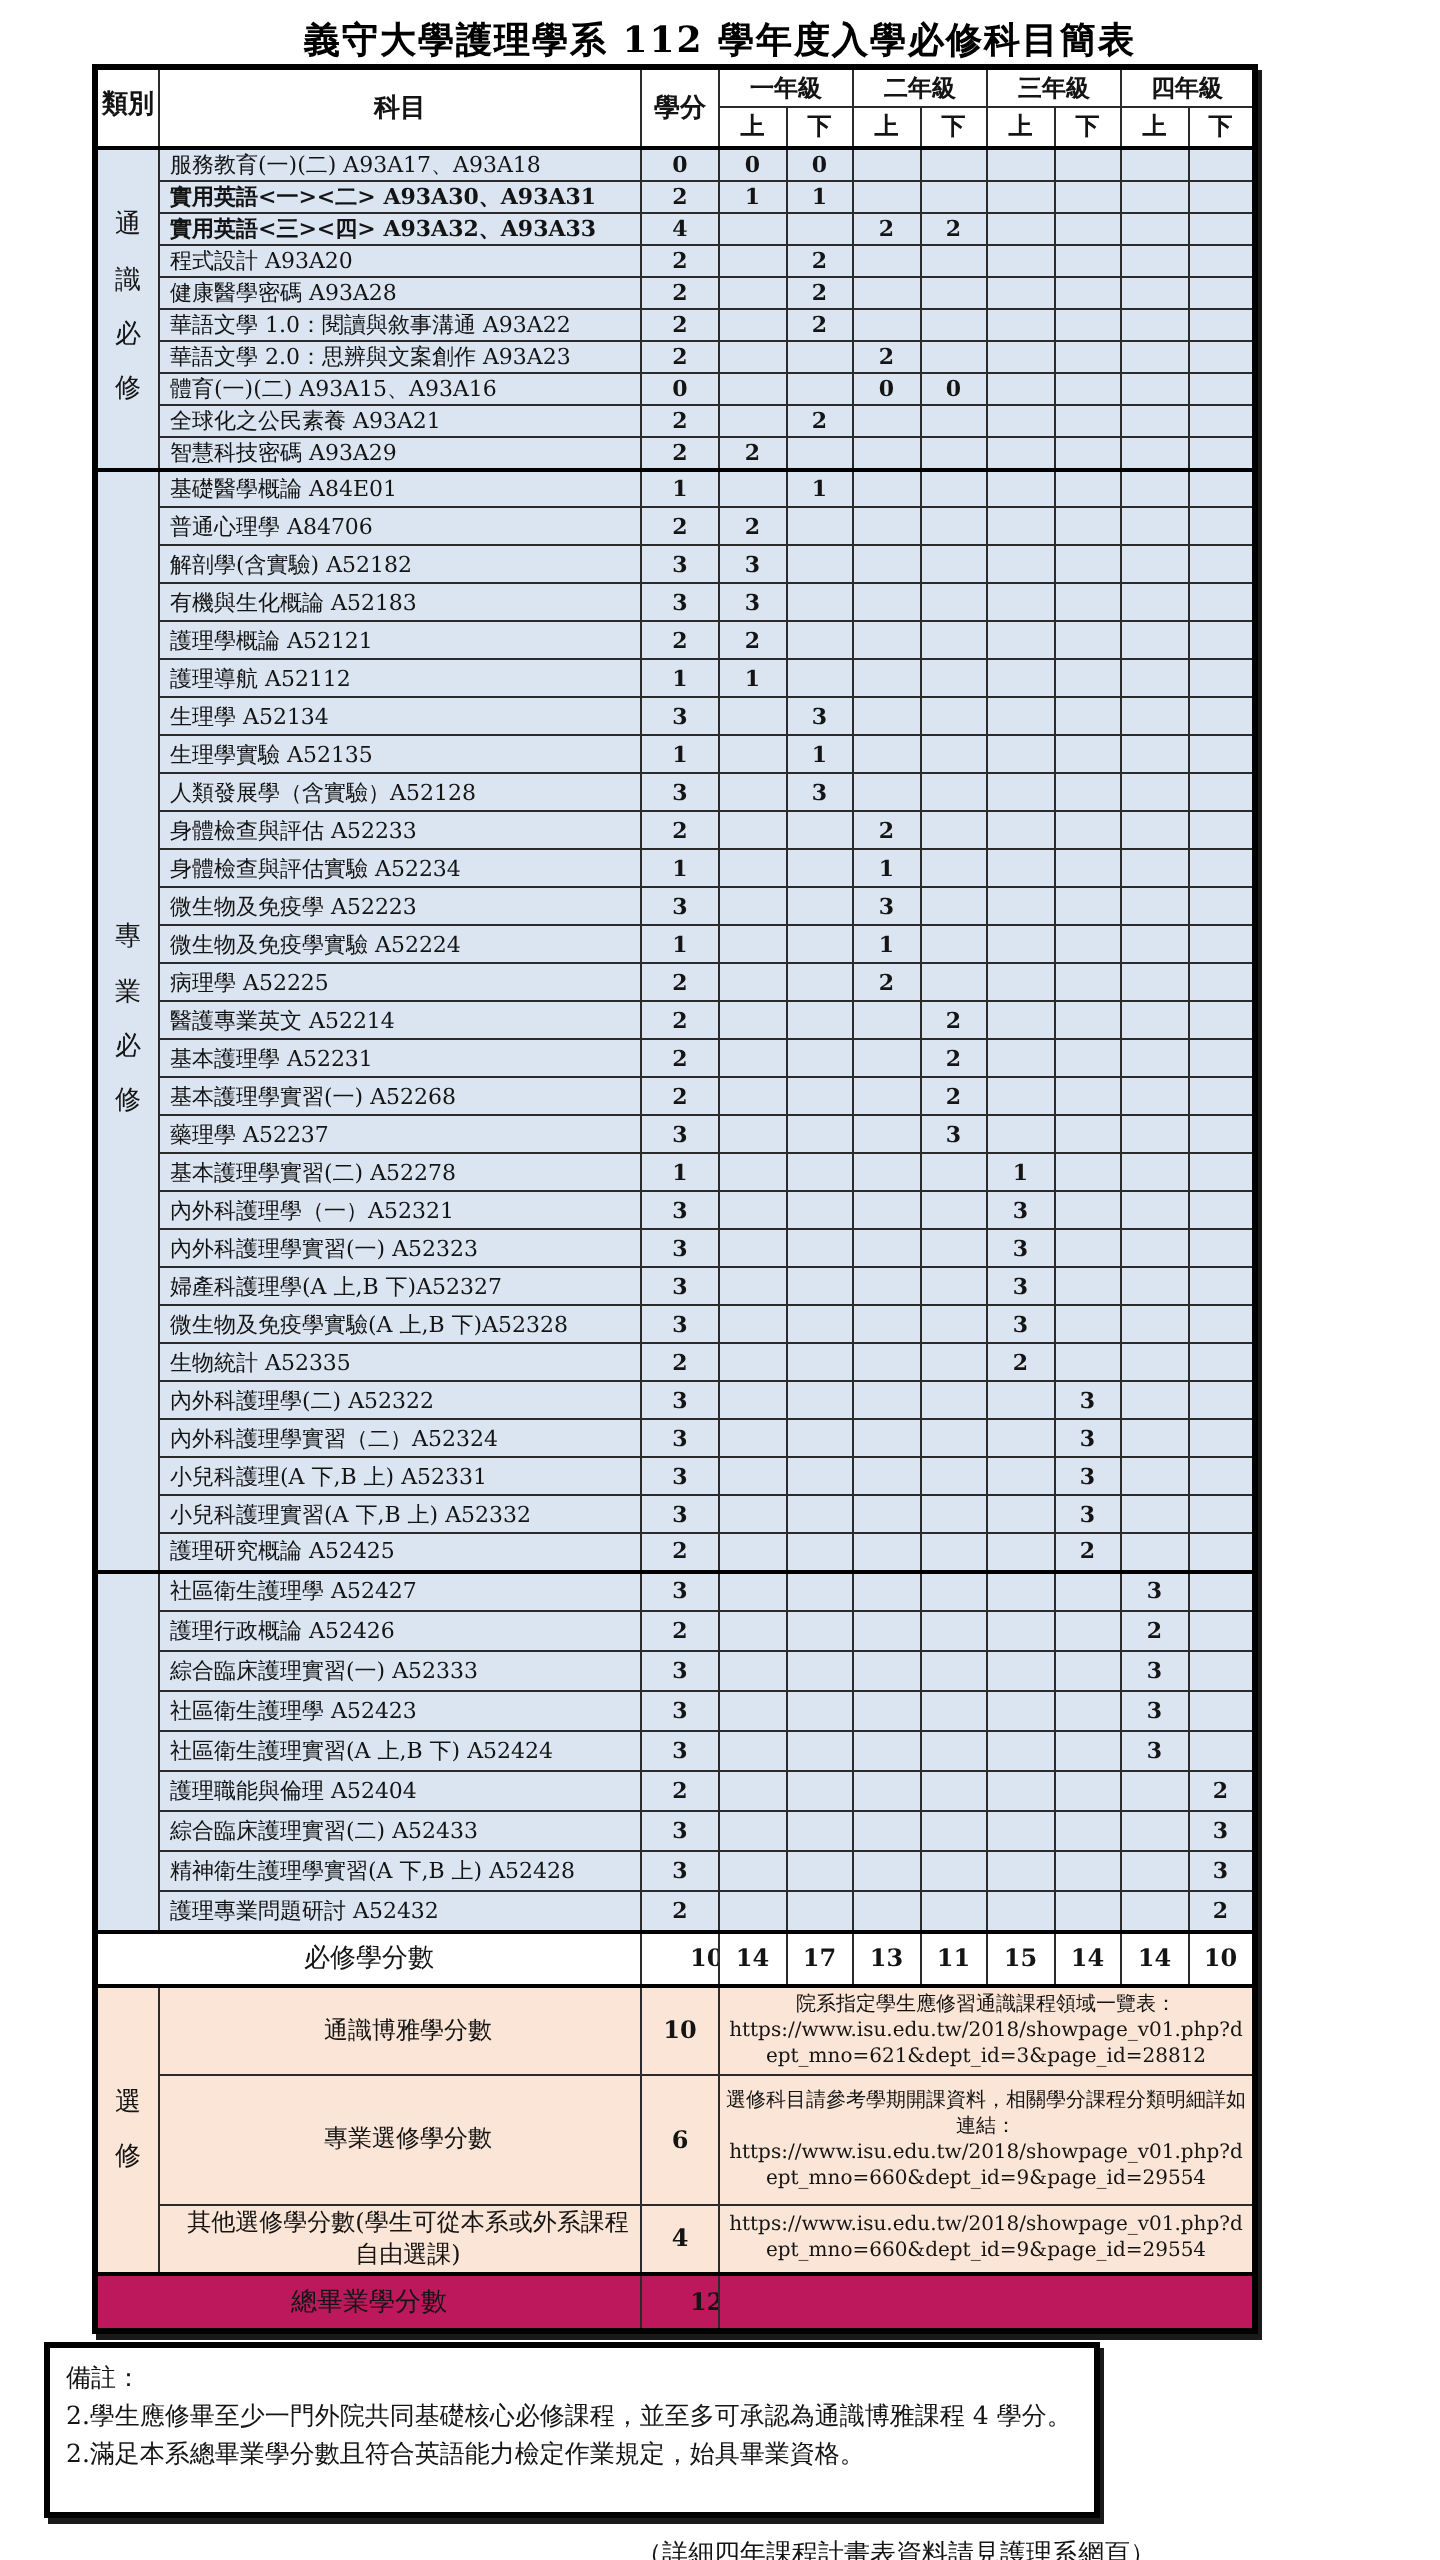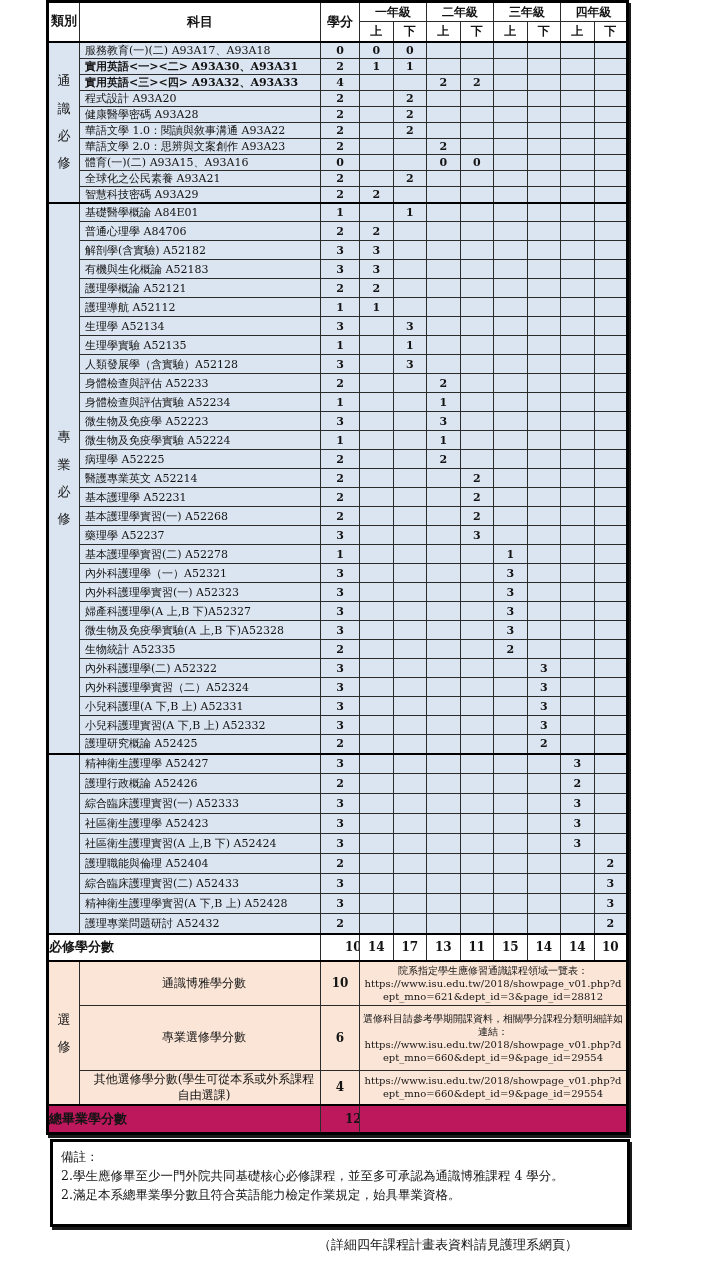--- a/index.html
+++ b/index.html
@@ -34,49 +34,50 @@
   td.cname { text-align:left; padding-left:5px; font-size:11px; background:#dbe5f1; }
   td.cname.bold { font-weight:bold; }
   td.cr { text-align:center; font-weight:bold; font-size:11px; background:#dbe5f1; }
   td.val { text-align:center; font-weight:bold; font-size:11px; background:#dbe5f1; }
   tr.h16 { height:16px; }
   tr.h19 { height:19px; }
   tr.h20 { height:20px; }
   tr.sec-top td { border-top:2px solid #000; }
   tr.total-row { height:27px; }
   tr.total-row td { background:#fff; border-top:2px solid #000; border-bottom:2px solid #000; }
-  td.total-label { text-align:left; font-weight:bold; font-size:13px; }
+  td.total-label { text-align:center; font-weight:normal; font-size:13px; }
   td.total-cr { text-align:center; font-weight:bold; font-size:12px;padding-left:24px; }
   tr.elect td { background:#fbe5d6;text-align:center; }
   td.elect-label { font-size:12px; padding-left:8px; text-align:left; line-height:1.4; }
   td.elect-cr { text-align:center; font-weight:bold; font-size:12px; }
   td.elect-note { padding:2px 3px; font-size:10px; line-height:13px; text-align:left; vertical-align:middle; }
   .note-text { display:block; word-break:break-all; }
   .note-link { display:block; word-break:break-all; }
   tr.e1 { height:40px; } tr.e2 { height:65px; } tr.e3 { height:29px; }
   tr.grand-row { height:28px; }
   tr.grand-row td { background:#be185d; border-top:2px solid #000; }
   .remarks-box {
-    margin-left:50px; margin-top:4px; width:580px;
+    margin-left:22px; margin-top:4px; width:528px;
     border:3px solid #000; box-shadow:2px 3px 0 #1a1a1a;
     background:#fff; padding:5px 8px 20px 8px;
   }
   .remarks-box .r-line { font-size:12.5px; line-height:19px; color:#141414; }
   .footer-note {
     margin-top:9px; margin-left:176px; width:544px;
     text-align:center; font-size:13px; color:#141414;
   }
   col.c-cat { width:32px; } col.c-sub { width:241px; } col.c-cr { width:39px; }
   col.c-sem { width:33.5px; }
 </style>
 </head>
 <body>
 
 <div class="page">
 
+  <div class="doc-title">義守大學護理學系 112 學年度入學必修科目簡表</div>
 
   <table class="course">
     <colgroup>
       <col class="c-cat">
         <col class="c-sub">
         <col class="c-cr">
       <col class="c-sem">
         <col class="c-sem">
         <col class="c-sem">
         <col class="c-sem">
@@ -578,21 +579,21 @@
           <td class="val"></td>
           <td class="val"></td>
           <td class="val"></td>
           <td class="val"></td>
           <td class="val">2</td>
           <td class="val"></td>
           <td class="val"></td>
         </tr>
         <tr class="h20 sec-top">
           <td class="catcell" rowspan="9" style="white-space: pre-line;"></td>
-          <td class="cname">精神衛生護理學 A52427</td>
+          <td class="cname">社區衛生護理學 A52427</td>
           <td class="cr">3</td>
           <td class="val"></td>
           <td class="val"></td>
           <td class="val"></td>
           <td class="val"></td>
           <td class="val"></td>
           <td class="val"></td>
           <td class="val">3</td>
           <td class="val"></td>
         </tr>

